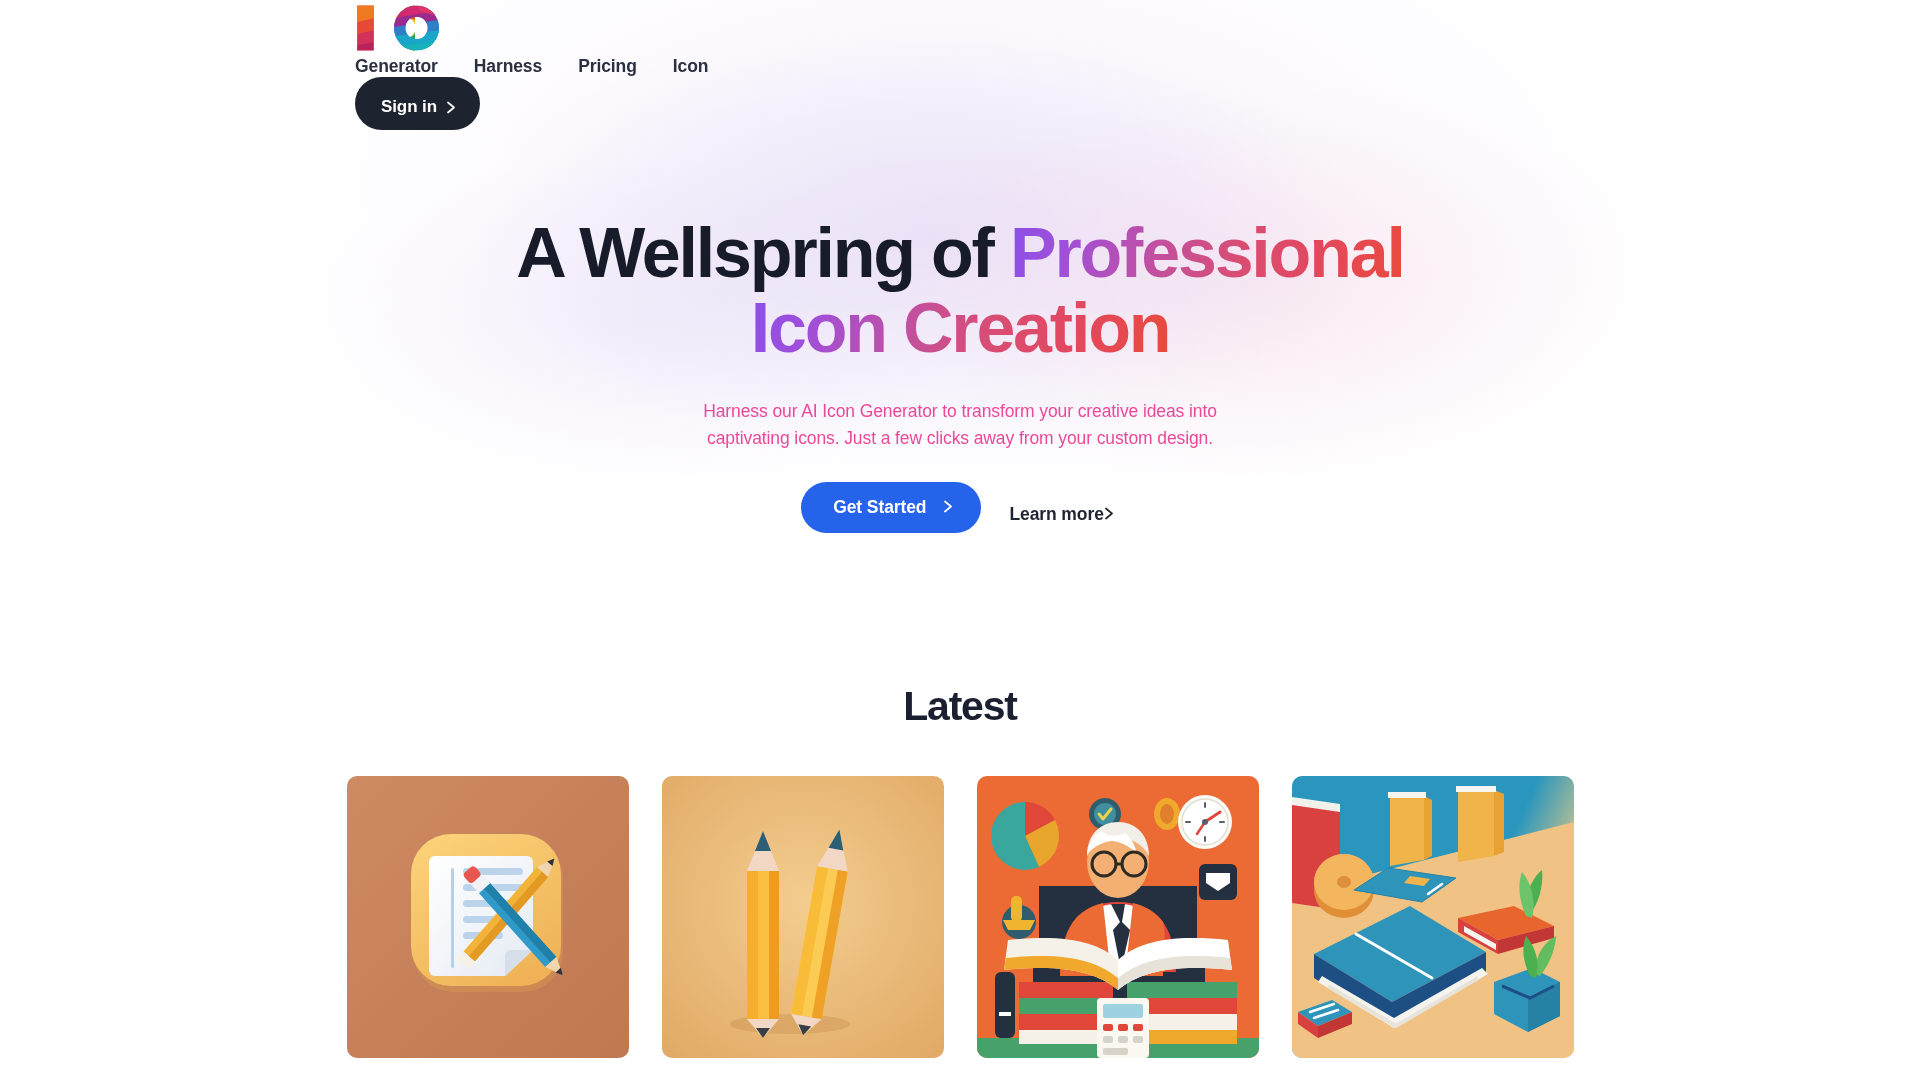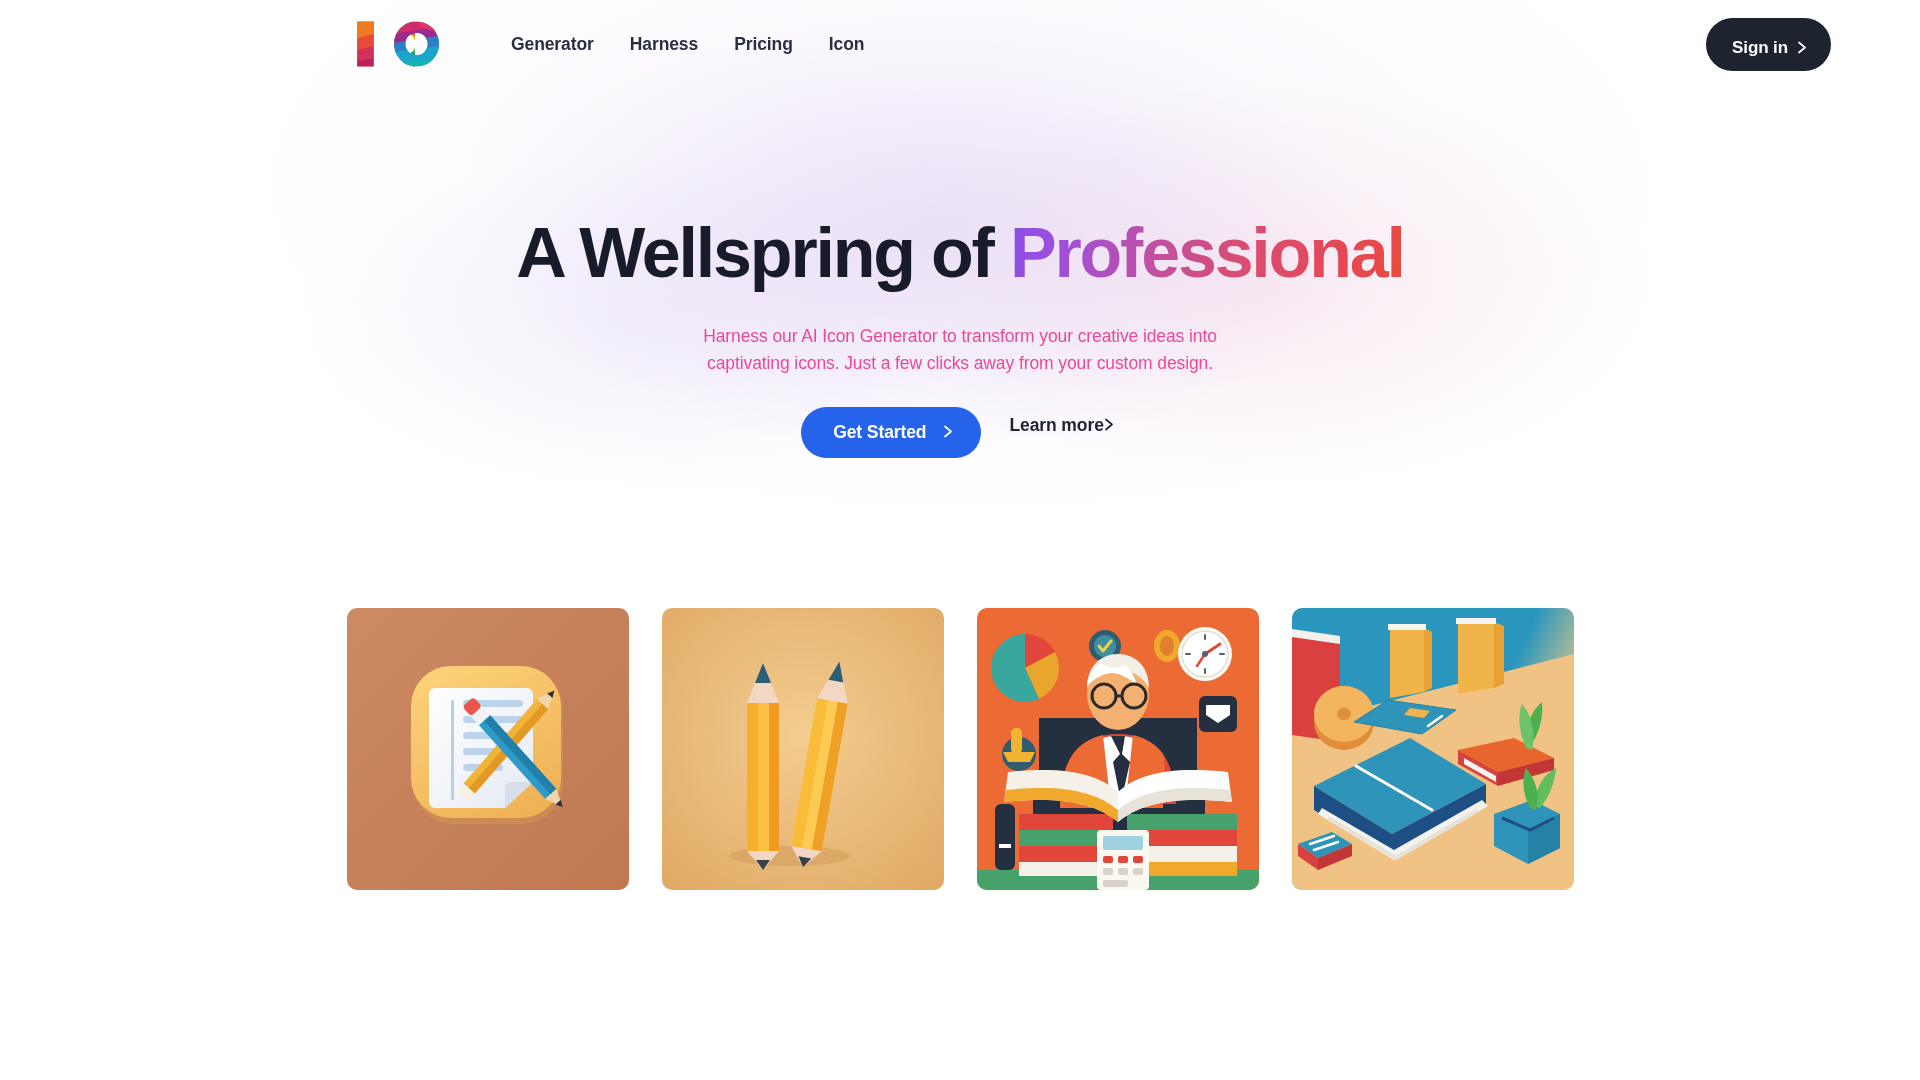--- a/index.html
+++ b/index.html
@@ -30,22 +30,23 @@
       radial-gradient(ellipse 480px 240px at 33% 52%, rgba(224,212,244,0.30) 0%, rgba(255,255,255,0) 70%),
       radial-gradient(ellipse 900px 420px at 50% 30%, rgba(247,242,252,0.85) 0%, rgba(255,255,255,0) 80%);
   }
 
   .page { position: relative; z-index: 2; }
 
   
   #site-header {
     height: 88px;
     display: flex;
-    align-items: center;
+    align-items: flex-start;
     padding: 0 44px 0 355px;
+    flex-direction: column;
   }
 
   #brand-logo {
     width: 84px;
     height: 56px;
     flex: 0 0 auto;
     display: block;
     margin-right: 72px;
   }
 
@@ -111,21 +112,21 @@
     max-width: 590px;
     font-size: 17.5px;
     line-height: 1.55;
     color: #ec4899;
     letter-spacing: -0.1px;
   }
 
   #hero-actions {
     margin-top: 30px;
     display: flex;
-    align-items: flex-start;
+    align-items: flex-end;
     justify-content: center;
     gap: 24px;
   }
 
   #get-started-button {
     display: inline-flex;
     align-items: center;
     gap: 17px;
     background: #2563eb;
     color: #ffffff;
@@ -246,21 +247,21 @@
       <span>Sign in</span>
       <span class="chev">
         <svg width="11" height="13" viewBox="0 0 11 13" fill="none" aria-hidden="true">
           <path d="M2 1.5L8 6.5L2 11.5" stroke="#ffffff" stroke-width="1.7" stroke-linecap="round" stroke-linejoin="round"></path>
         </svg>
       </span>
     </button>
   </header>
 
   <section id="hero">
-    <h1 id="hero-title"><span>A Wellspring of </span><span class="accent">Professional</span><br></h1>
+    <h1 id="hero-title"><span>A Wellspring of </span><span class="accent">Professional</span><br><span class="accent">Icon Creation</span></h1>
 
     <p id="hero-subtitle">Harness our AI Icon Generator to transform your creative ideas into captivating icons. Just a few clicks away from your custom design.</p>
 
     <div id="hero-actions">
       <button id="get-started-button">
         <span>Get Started</span>
         <span>
           <svg width="11" height="13" viewBox="0 0 11 13" fill="none" aria-hidden="true">
             <path d="M2 1.5L8 6.5L2 11.5" stroke="#ffffff" stroke-width="1.7" stroke-linecap="round" stroke-linejoin="round"></path>
           </svg>
@@ -272,20 +273,21 @@
         <span>
           <svg width="11" height="13" viewBox="0 0 11 13" fill="none" aria-hidden="true">
             <path d="M2 1.5L8 6.5L2 11.5" stroke="#1f2433" stroke-width="1.7" stroke-linecap="round" stroke-linejoin="round"></path>
           </svg>
         </span>
       </span>
     </div>
   </section>
 
   <section id="latest-section">
+    <h2 id="latest-heading">Latest</h2>
 
     <div id="gallery-grid">
 
       <div class="gallery-card">
         <svg viewBox="0 0 282 282">
           <defs>
             <linearGradient id="c1bg" x1="0" y1="0" x2="1" y2="1">
               <stop offset="0" stop-color="#cd8a63"></stop>
                 <stop offset="1" stop-color="#c07851"></stop>
             </linearGradient>

